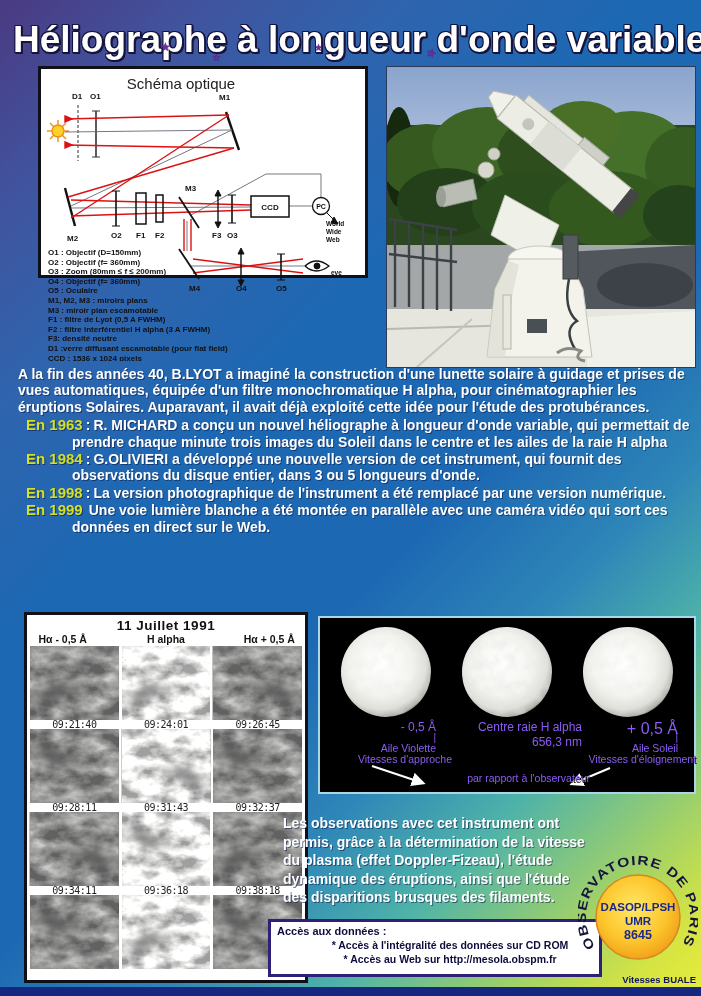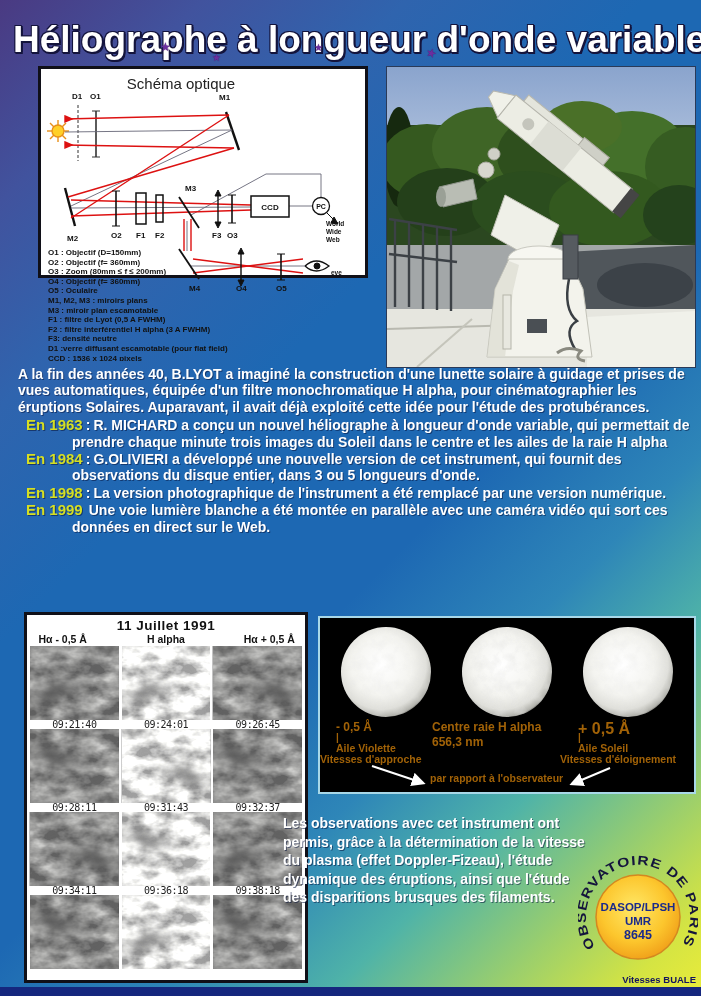--- a/index.html
+++ b/index.html
@@ -30,21 +30,21 @@
   .cell{flex:1;height:74px;overflow:hidden;background:#555;}
   .cell svg{display:block;width:100%;height:100%;}
   .c2{filter:brightness(1.3) contrast(1.3);}
   .c1,.c3{filter:brightness(.92) contrast(1.08);}
   .fx{transform:scaleX(-1);} .fy{transform:scaleY(-1);}
   .ts-row{display:flex;gap:3px;height:9px;background:#fff;}
   .ts{flex:1;text-align:center;font-family:"DejaVu Sans Mono",monospace;font-size:10px;line-height:9px;color:#222;letter-spacing:-0.5px;}
   .suns-panel{position:absolute;left:318px;top:616px;width:378px;height:178px;background:#000;border:2px solid #a8d8e8;box-sizing:border-box;}
   .sun{position:absolute;top:8px;width:92px;height:92px;}
   .sun-l{left:20px;} .sun-c{left:141px;} .sun-r{left:262px;}
-  .slabel{position:absolute;color:#a16207;font-weight:bold;text-align:left;text-shadow:1px 1px 0 #000;}
+  .slabel{position:absolute;color:#8b5cf6;font-weight:normal;text-align:right;text-shadow:1px 1px 0 #000;}
   .arrows-svg{position:absolute;left:0;top:0;}
   .obs{position:absolute;left:283px;top:806px;width:308px;color:#fff;font-weight:bold;font-size:14px;line-height:18.5px;text-shadow:1px 1px 0 rgba(8,20,60,.55);margin-top:8px;}
   .access{position:absolute;left:268px;top:919px;width:334px;height:58px;background:#fff;border:3px solid #2e1f78;box-sizing:border-box;padding:3px 6px;}
   .access-title{font-size:11px;font-weight:bold;color:#0d0d3d;margin:0;}
   .access-item{font-size:10.5px;font-weight:bold;color:#0d0d3d;text-align:center;margin:2px 0 0 30px;}
   .logo{position:absolute;left:578px;top:853px;}
   .credit{position:absolute;right:5px;top:974px;font-size:9.5px;font-weight:bold;color:#13145e;}
   .bottom-bar{position:absolute;left:0;bottom:0;width:701px;height:9px;background:#15277e;}
   .pipe{line-height:8px;}
 </style>
@@ -427,20 +427,25 @@
     <div class="slabel" style="left:240px;top:135px;width:136px;font-size:10.5px">Vitesses d'éloignement</div>
     <svg class="arrows-svg" width="374" height="174" viewBox="0 0 374 174">
       <line x1="52" y1="148" x2="103" y2="165" stroke="#fff" stroke-width="2" marker-end="url(#ah)"></line>
       <line x1="290" y1="150" x2="252" y2="166" stroke="#fff" stroke-width="2" marker-end="url(#ah)"></line>
     </svg>
     <div class="slabel" style="left:110px;top:154px;width:160px;font-size:10.5px">par rapport à l'observateur</div>
   </div>
 
   <p class="obs">Les observations avec cet instrument ont permis, grâce à la détermination de la vitesse du plasma (effet Doppler-Fizeau), l'étude dynamique des éruptions, ainsi que l'étude des disparitions brusques des filaments.</p>
 
+  <div class="access">
+    <p class="access-title">Accès aux données :</p>
+    <p class="access-item">* Accès à l'intégralité des données sur CD ROM</p>
+    <p class="access-item">* Accès au Web sur http://mesola.obspm.fr</p>
+  </div>
 
   <svg class="logo" width="120" height="124" viewBox="0 0 120 124">
     <defs>
       <path id="ringp" d="M 17.4,93.8 A 52,52 0 1 1 102.6,93.8"></path>
     </defs>
     <circle cx="60" cy="64" r="42" fill="url(#goldg)" stroke="#d4881f" stroke-width="1.5"></circle>
     <text font-size="13" font-weight="bold" fill="#14143c" letter-spacing="1">
       <textPath href="#ringp" startOffset="0" textLength="224" lengthAdjust="spacingAndGlyphs">OBSERVATOIRE DE PARIS</textPath>
     </text>
     <text x="60" y="58" font-size="11.5" font-weight="bold" fill="#1a2a8c" text-anchor="middle">DASOP/LPSH</text>

